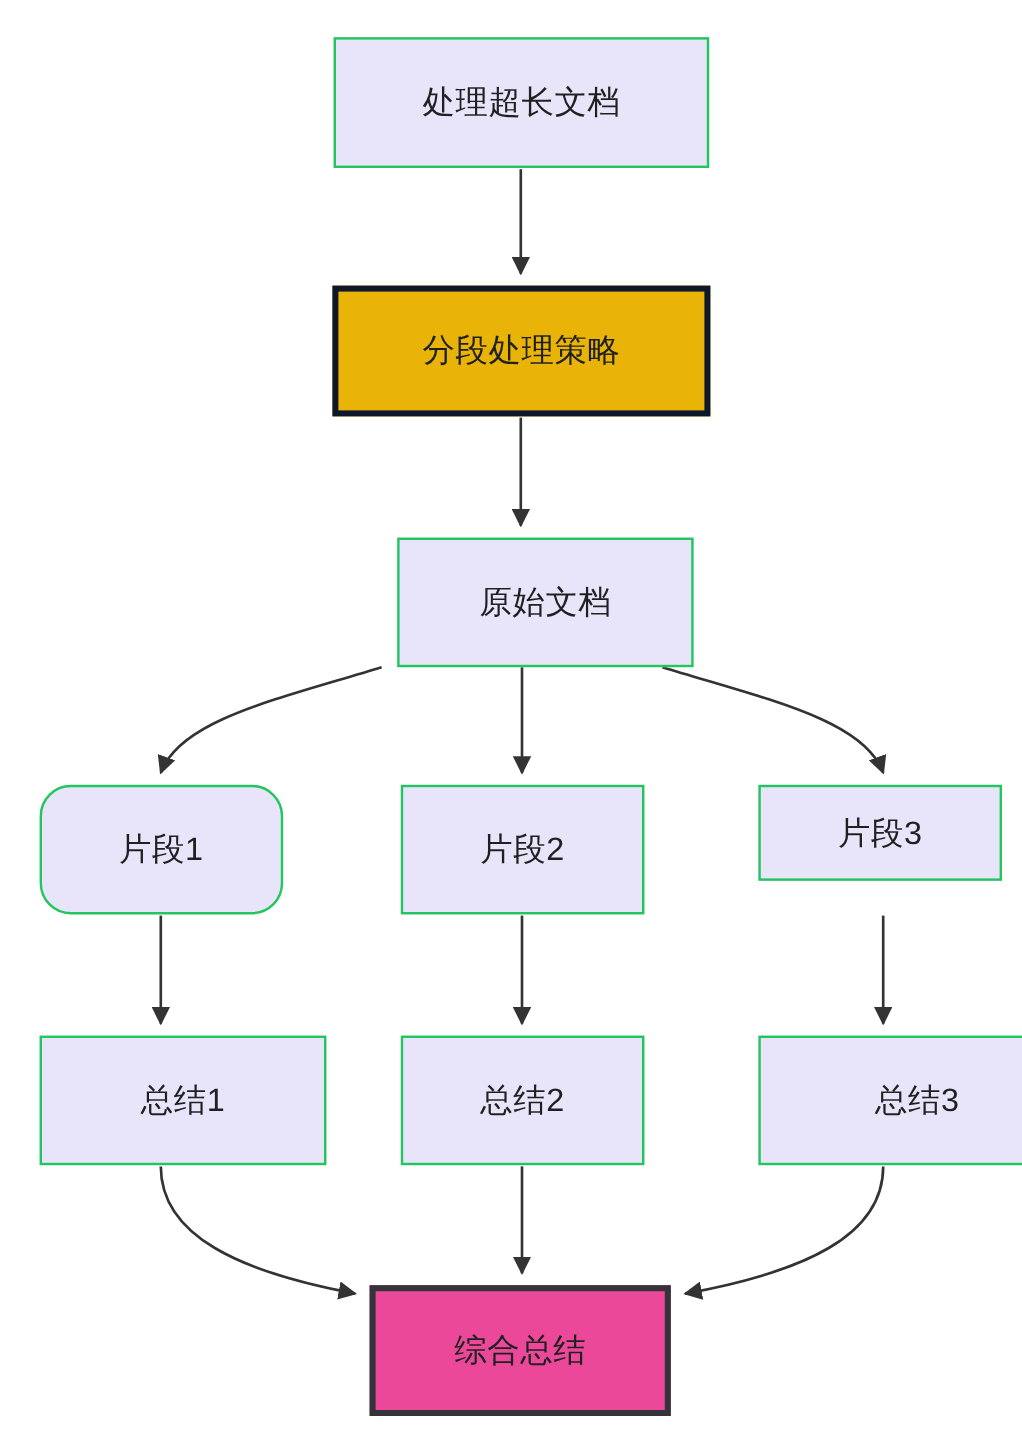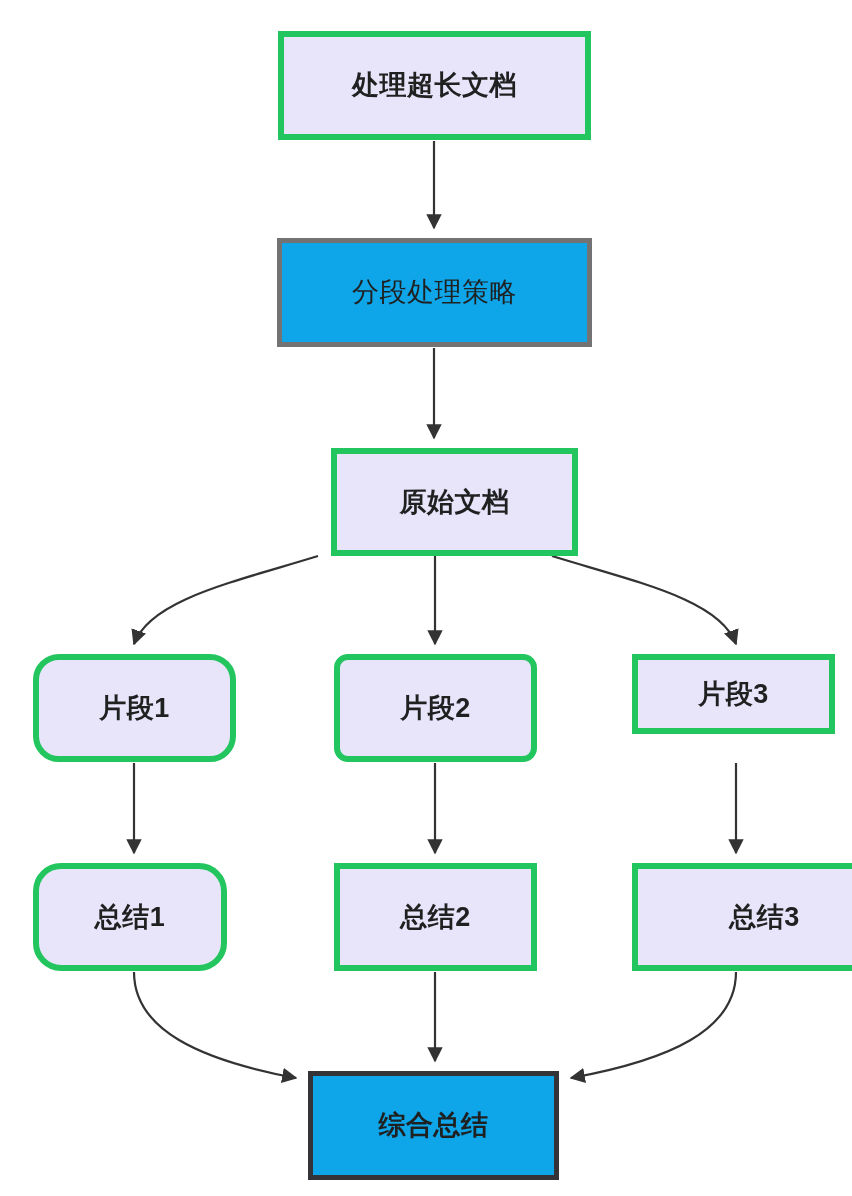--- a/index.html
+++ b/index.html
@@ -36,31 +36,29 @@
   }
   .node-label {
     color: #1f2020;
     font-size: 27px;
     letter-spacing: 0.5px;
     white-space: nowrap;
   }
   
   .style-default {
     background: #e8e5fb;
-    border: 6px solid #22c55e;
-    font-weight: bold;
+    border: 2px solid #22c55e;
   }
   .style-strong {
-    background: #0ea5e9;
-    border: 5px solid #737373;
+    background: #eab308;
+    border: 5px solid #0f172a;
   }
   .style-success {
-    background: #0ea5e9;
+    background: #ec4899;
     border: 5px solid #333338;
-    font-weight: bold;
   }
 </style>
 </head>
 <body>
 
 <div id="diagram-root">
 
   <svg id="edge-layer" viewBox="0 0 852 1196" width="852" height="1196" xmlns="http://www.w3.org/2000/svg">
     <defs>
       <marker id="arrowhead" viewBox="0 0 10 10" refX="9" refY="5" markerWidth="7" markerHeight="7" orient="auto-start-reverse">
@@ -100,29 +98,29 @@
   </div>
 
   <div class="node style-default" style="left:311px; top:448px; width:247px; height:108px;margin-left:20px;">
     <span class="node-label">原始文档</span>
   </div>
 
   <div class="node style-default" style="left:33px; top:654px; width:203px; height:108px;border-radius:26px;">
     <span class="node-label">片段1</span>
   </div>
 
-  <div class="node style-default" style="left:334px; top:654px; width:203px; height:108px;border-radius:14px;">
+  <div class="node style-default" style="left:334px; top:654px; width:203px; height:108px;">
     <span class="node-label">片段2</span>
   </div>
 
   <div class="node style-default" style="left:632px; top:654px; width:203px; height:80px;">
     <span class="node-label">片段3</span>
   </div>
 
-  <div class="node style-default" style="left:33px; top:863px; width:194px; height:108px;border-radius:28px;">
+  <div class="node style-default" style="left:33px; top:863px; width:239px; height:108px;">
     <span class="node-label">总结1</span>
   </div>
 
   <div class="node style-default" style="left:334px; top:863px; width:203px; height:108px;">
     <span class="node-label">总结2</span>
   </div>
 
   <div class="node style-default" style="left:632px; top:863px; width:241px; height:108px;padding-left:24px;">
     <span class="node-label">总结3</span>
   </div>

